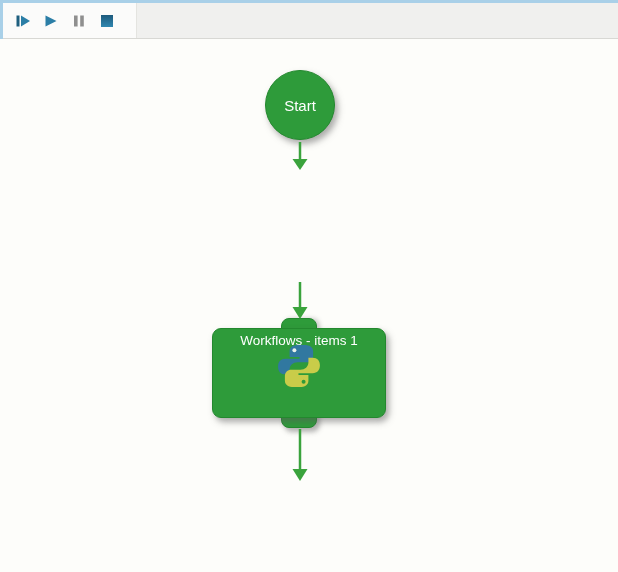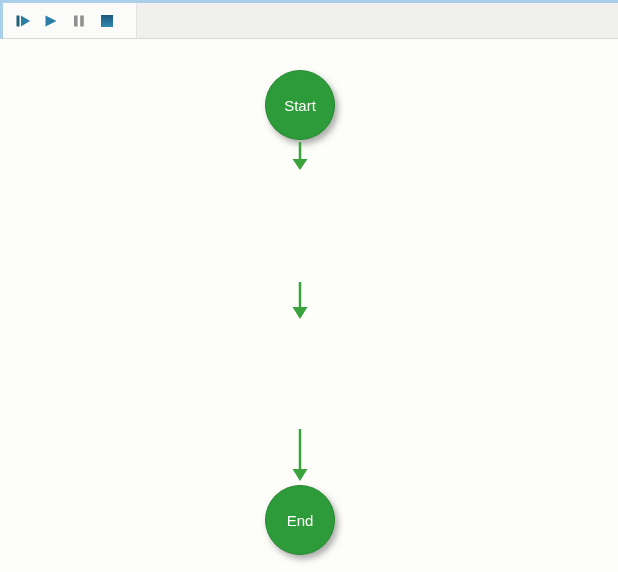--- a/index.html
+++ b/index.html
@@ -95,24 +95,35 @@
   </div>
   <div class="left-accent"></div>
 
   <div class="canvas">
 
     <div class="node-circle node-start">
       <span>Start</span>
     </div>
 
 
+    <div class="activity node-workflows">
+      <div class="bump bump-top"></div>
+      <div class="bump bump-bottom"></div>
+      <div class="body"></div>
+      <div class="label">Workflows - items 1</div>
+      <div class="icon">
+        <svg width="46" height="46" viewBox="0 0 44 44">
+          <path fill="#3178a0" d="M21.5 2c-5.2 0-8.5 1.9-8.5 6v5.5h9.5v1.6H9C4.4 15.1 2 18 2 22.6c0 4.6 2.4 7.4 7 7.4h4v-4.6c0-3.9 3.3-6.9 7.6-6.9h8.8c3.6 0 6.1-2.4 6.1-6V8c0-4.1-3.4-6-8.6-6h-5.4z"></path>
+          <circle cx="17.6" cy="6.9" r="1.9" fill="#e9f2ea"></circle>
+          <path fill="#c9cc49" d="M22.5 42c5.2 0 8.5-1.9 8.5-6v-5.5h-9.5v-1.6H35c4.6 0 7-2.9 7-7.5 0-4.6-2.4-7.4-7-7.4h-4v4.6c0 3.9-3.3 6.9-7.6 6.9h-8.8c-3.6 0-6.1 2.4-6.1 6V36c0 4.1 3.4 6 8.6 6h5.4z"></path>
+          <circle cx="26.4" cy="37.1" r="1.9" fill="#2e9b3a"></circle>
+        </svg>
+      </div>
+    </div>
 
-    <div class="node-circle node-end">
-      <span>End</span>
-    </div>
 
     <svg class="arrows">
       <g>
         <line x1="300" y1="103" x2="300" y2="121" stroke="#3aa33c" stroke-width="2.5"></line>
         <polygon points="292.5,120 307.5,120 300,131" fill="#3aa33c"></polygon>
       </g>
       <g>
         <line x1="300" y1="243" x2="300" y2="269" stroke="#3aa33c" stroke-width="2.5"></line>
         <polygon points="292.5,268 307.5,268 300,280" fill="#3aa33c"></polygon>
       </g>

